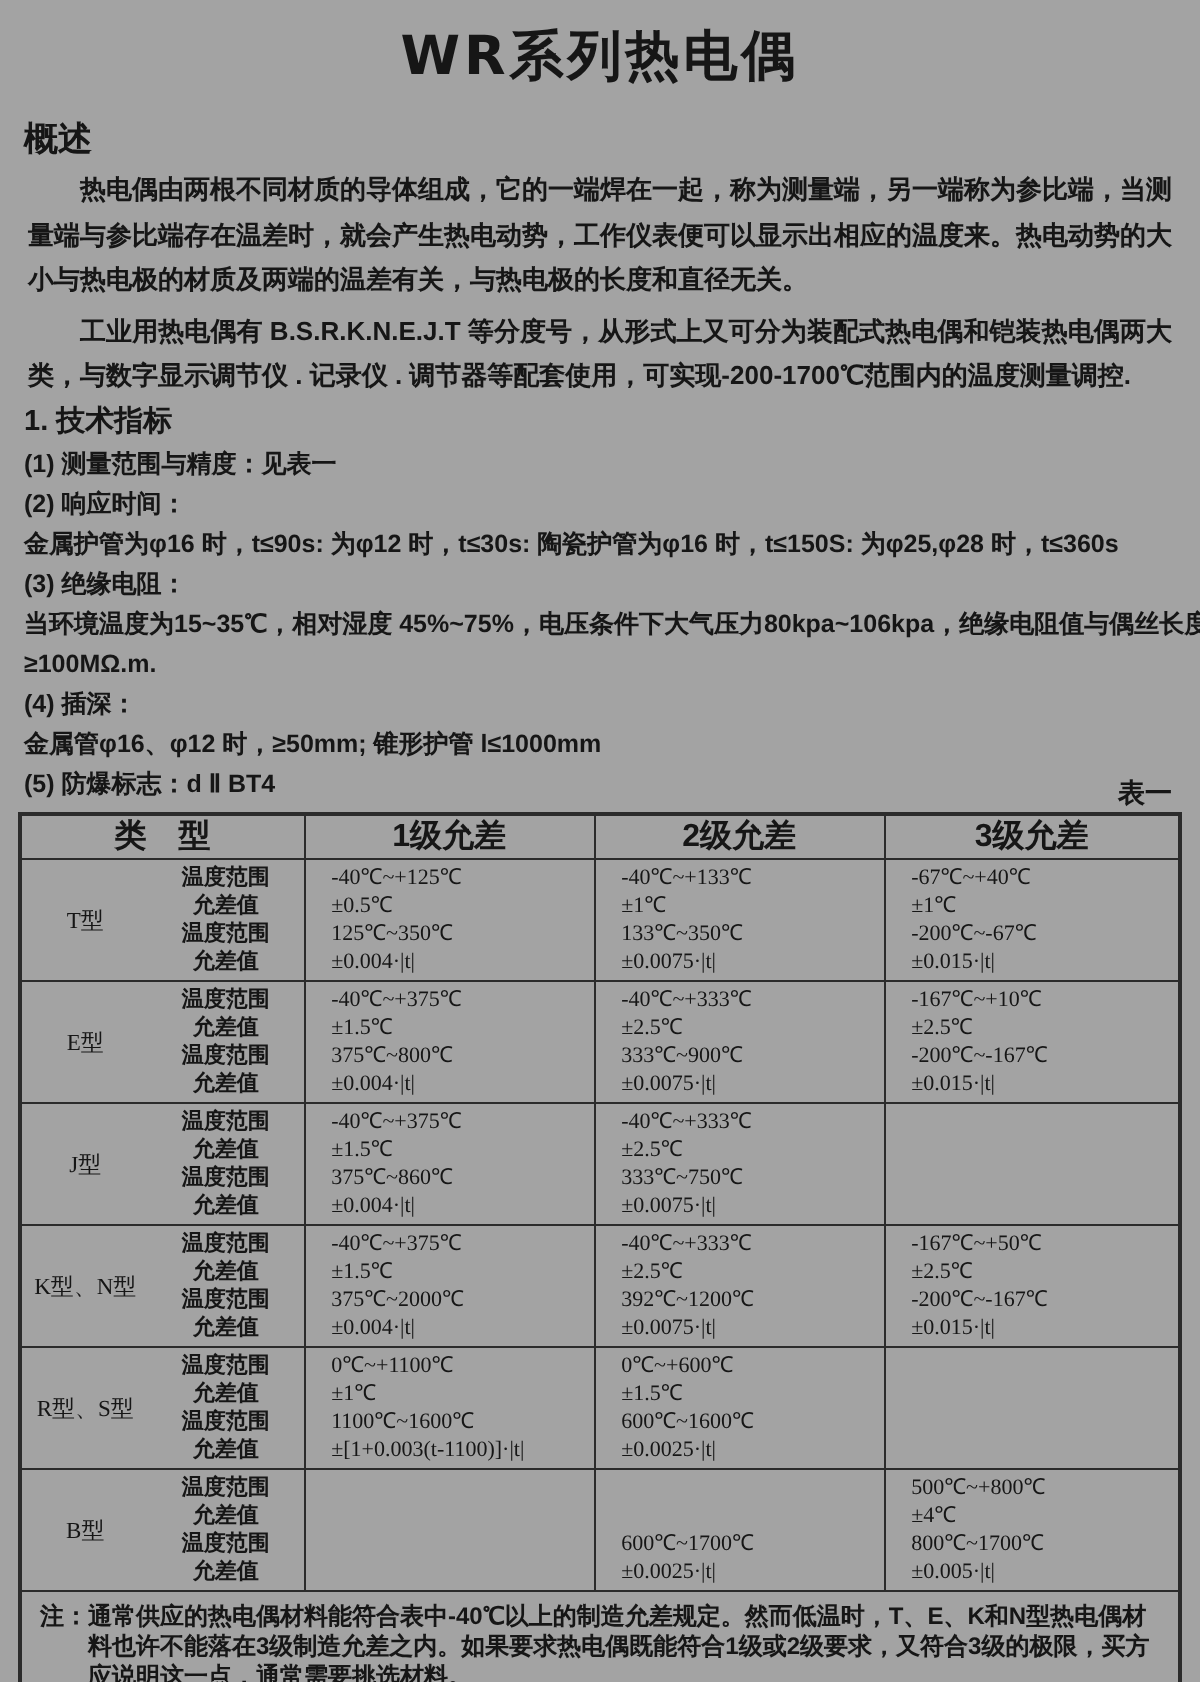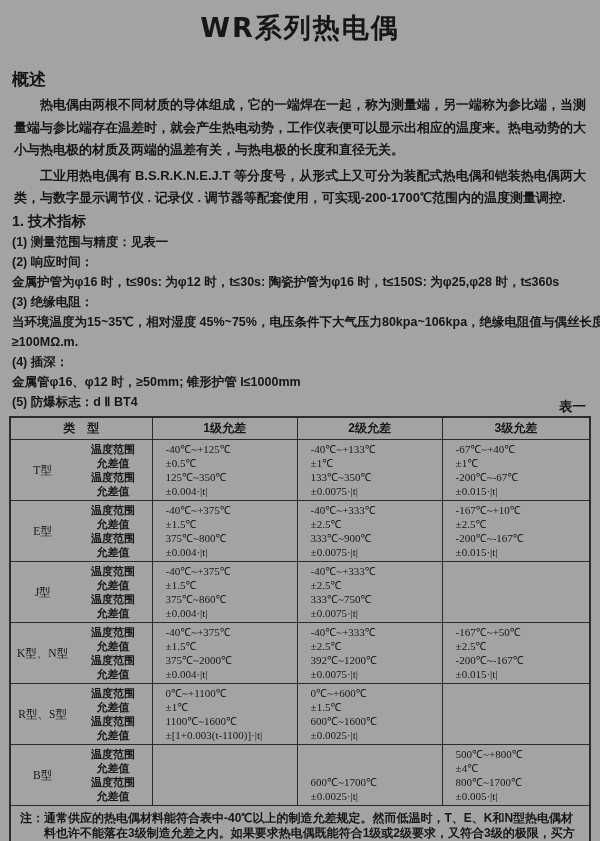--- a/index.html
+++ b/index.html
@@ -15,21 +15,21 @@
   }
   .title {
     margin-top: 2px;
     text-align: center;
     font-size: 27px;
     font-weight: bold;
     letter-spacing: 2px;
     font-family: "DejaVu Sans", sans-serif;
   }
   .overview-heading {
-    margin: 22px 3px 0;
+    margin: 12px 3px 0;
     font-size: 17px;
     font-weight: bold;
   }
   .para {
     margin: 3px 5px 0;
     font-size: 13px;
     font-weight: bold;
     line-height: 22.5px;
     text-align: justify;
     text-indent: 2em;
@@ -63,21 +63,21 @@
     border-collapse: collapse;
     table-layout: fixed;
     margin-top: 4px;
     border: 2px solid #2b2b2b;
   }
   table.tol th, table.tol td {
     border: 1.5px solid #2b2b2b;
   }
   table.tol th {
     height: 23px;
-    font-size: 12px;
+    font-size: 16px;
     font-weight: bold;
     vertical-align: middle;
   }
   .col-type  { width: 24.5%; }
   .col-g1    { width: 25%; }
   .col-g2    { width: 25%; }
   .col-g3    { width: 25.5%; }
   tr.data-row { height: 60px; }
   td.type-cell { vertical-align: middle; padding: 2px 0; }
   .type-wrap { display: flex; align-items: center; }

